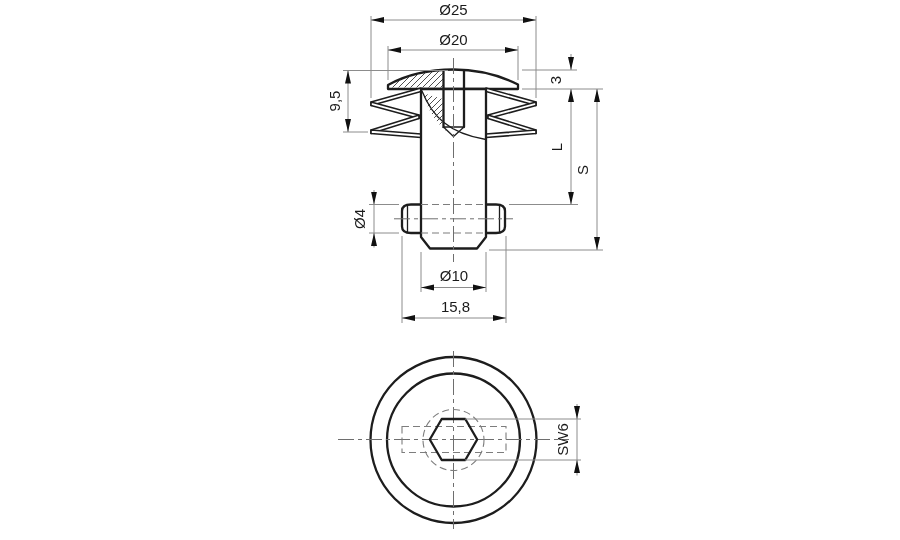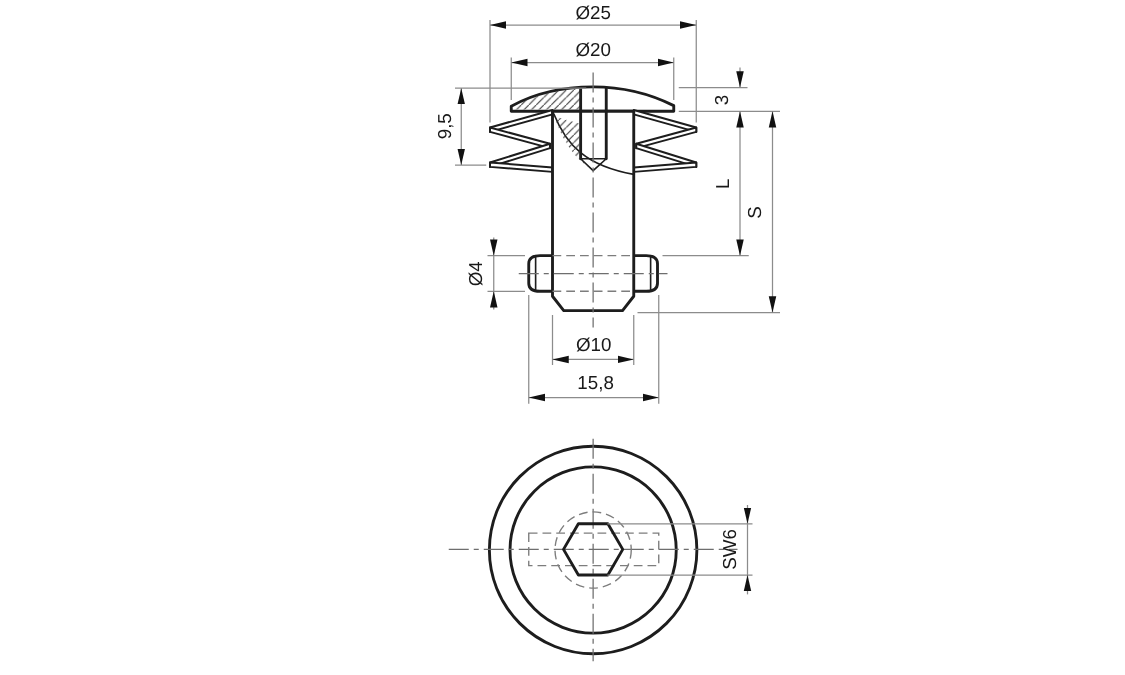--- a/index.html
+++ b/index.html
@@ -1,17 +1,17 @@
 <!DOCTYPE html>
 <html><head>
 <meta charset="utf-8">
 <style>
   html,body{margin:0;padding:0;background:#ffffff;}
   .stage{position:relative;width:852px;height:540px;background:#ffffff;overflow:hidden;
-         font-family:"Liberation Sans",sans-serif;margin-left:21px;}
+         font-family:"Liberation Sans",sans-serif;}
   svg{display:block;}
   .outline{fill:#ffffff;stroke:#1d1d1d;stroke-width:2.3;stroke-linejoin:round;stroke-linecap:round;}
   .outline-nf{fill:none;stroke:#1d1d1d;stroke-width:2.3;stroke-linejoin:round;stroke-linecap:round;}
   .thin{fill:none;stroke:#1d1d1d;stroke-width:1.3;stroke-linejoin:round;stroke-linecap:round;}
   .strip{fill:#ffffff;stroke:#1d1d1d;stroke-width:1.6;stroke-linejoin:round;}
   .dim{fill:none;stroke:#8c8c8c;stroke-width:1;}
   .center{fill:none;stroke:#6e6e6e;stroke-width:1;stroke-dasharray:16 4 4 4;}
   .hidden{fill:none;stroke:#7d7d7d;stroke-width:1.1;stroke-dasharray:7 4;}
   text{font-family:"Liberation Sans",sans-serif;font-size:15px;fill:#1a1a1a;}
   .mid{text-anchor:middle;}

